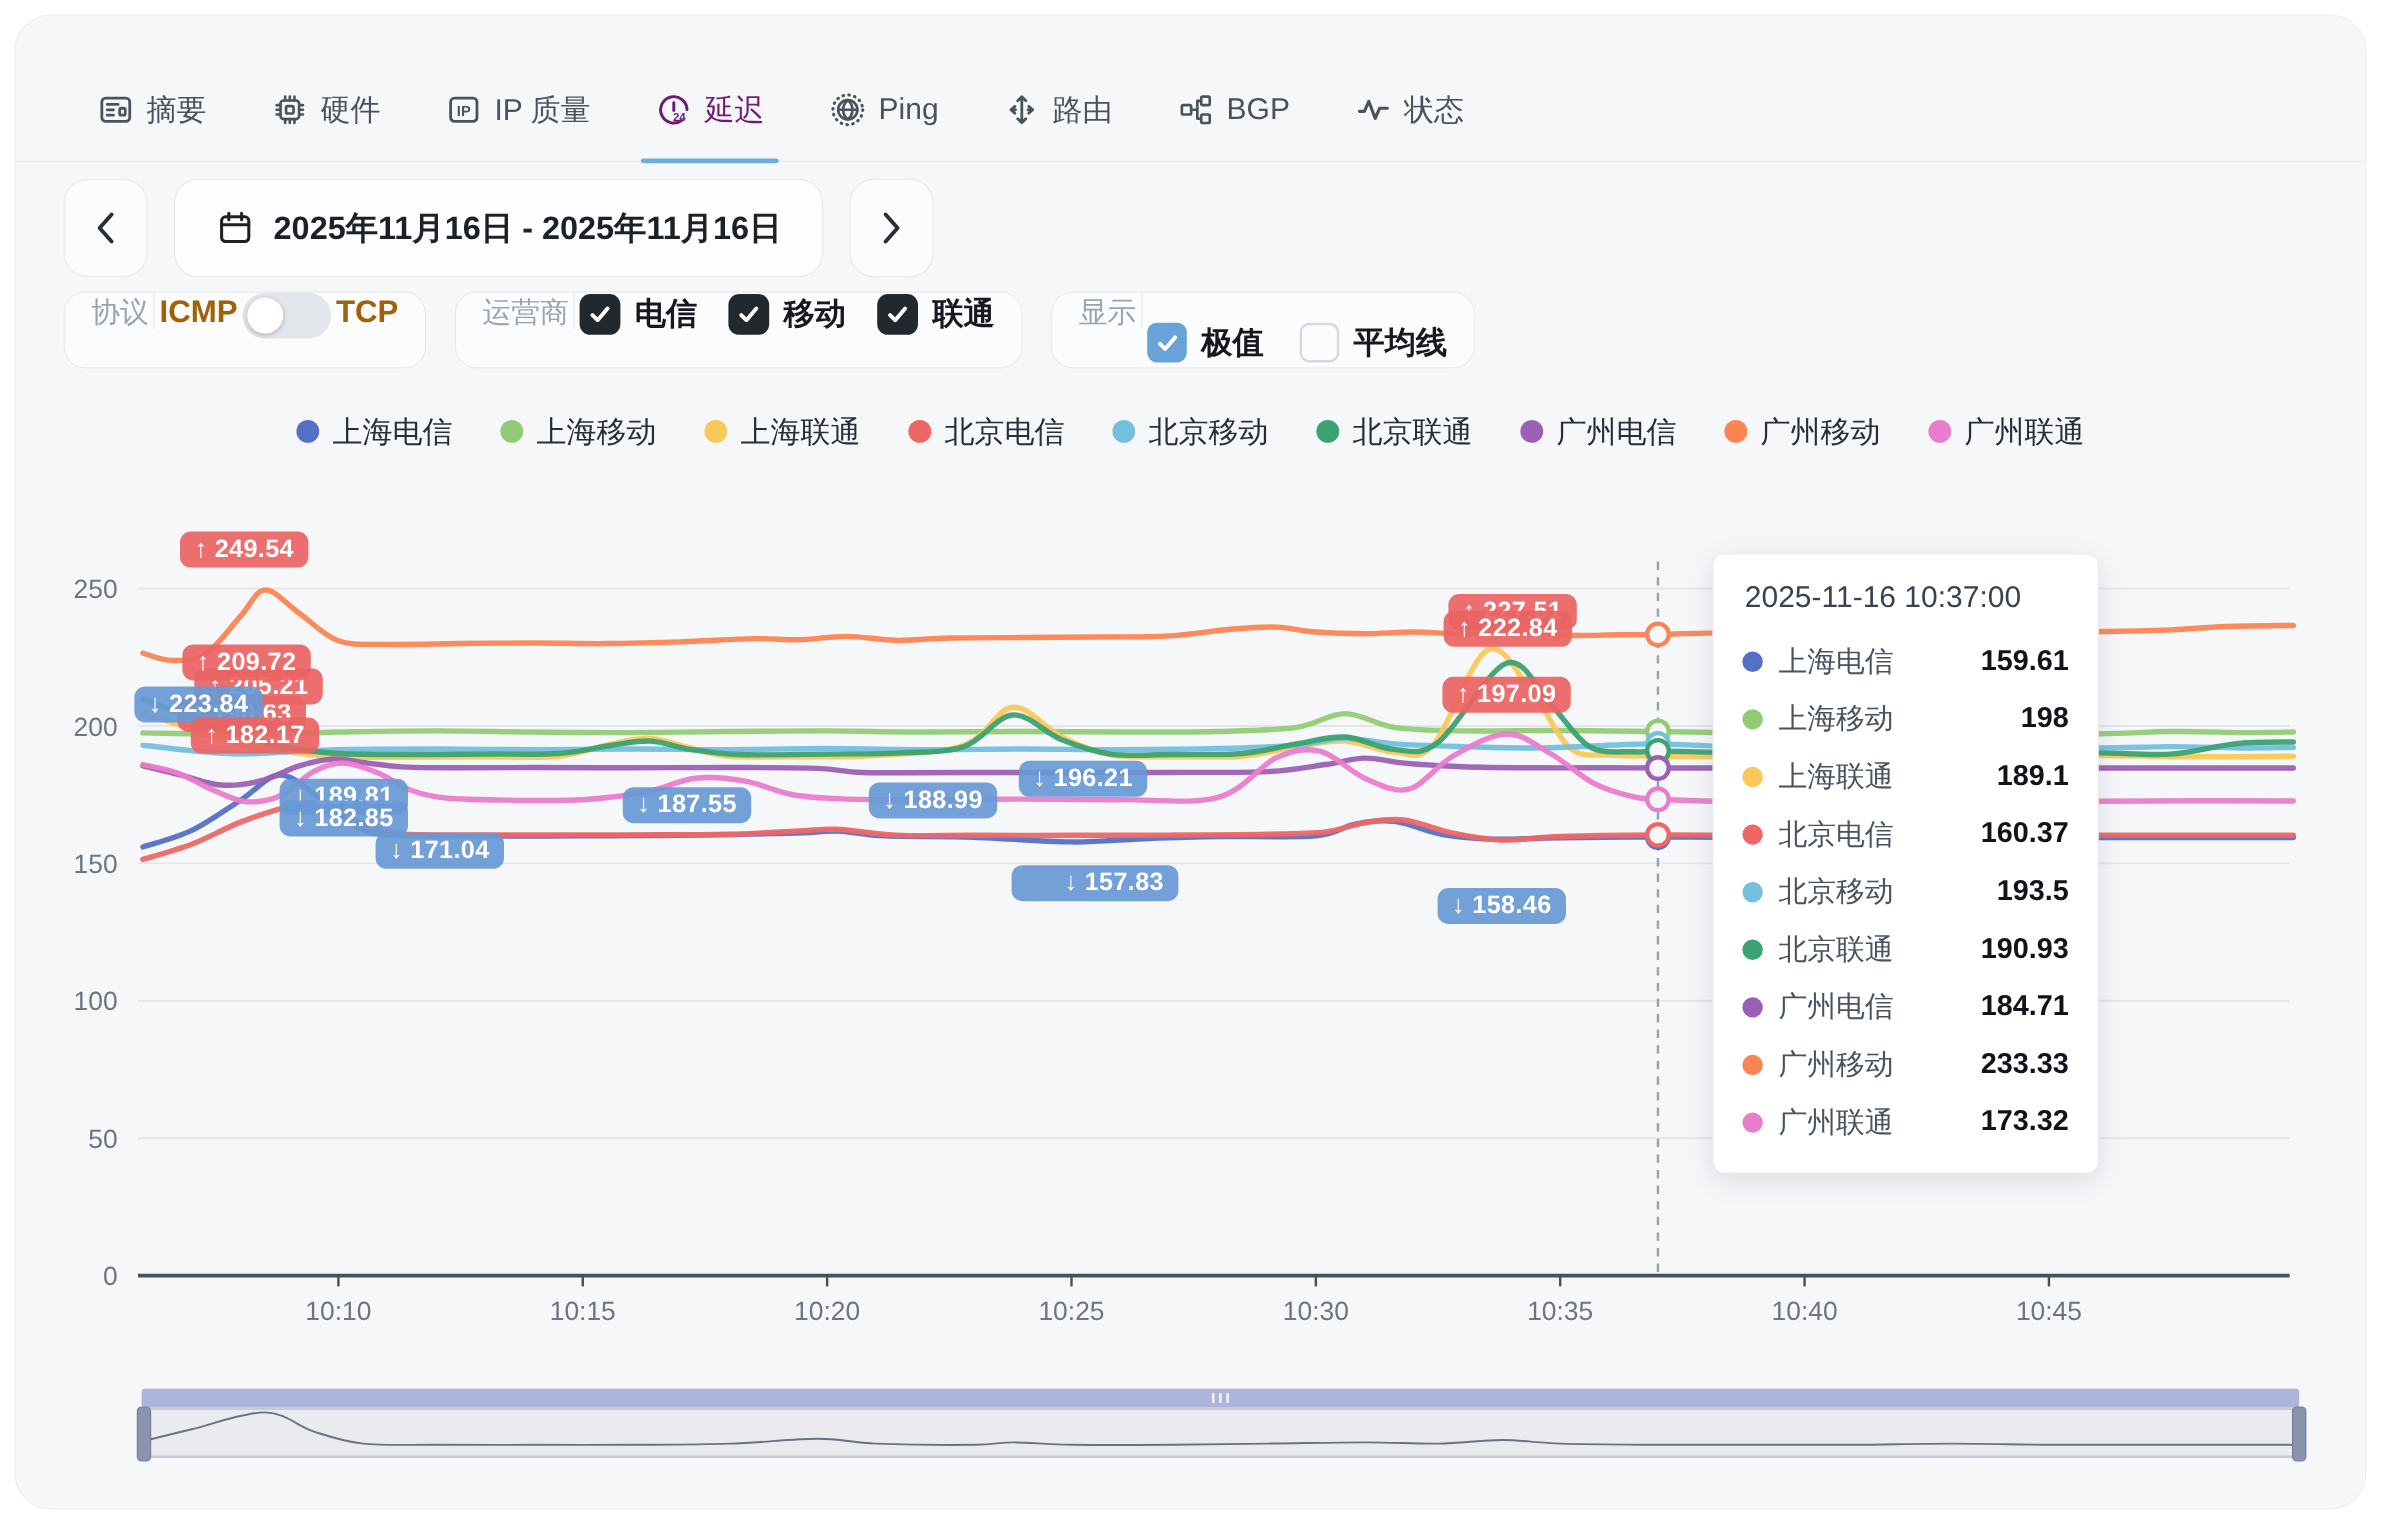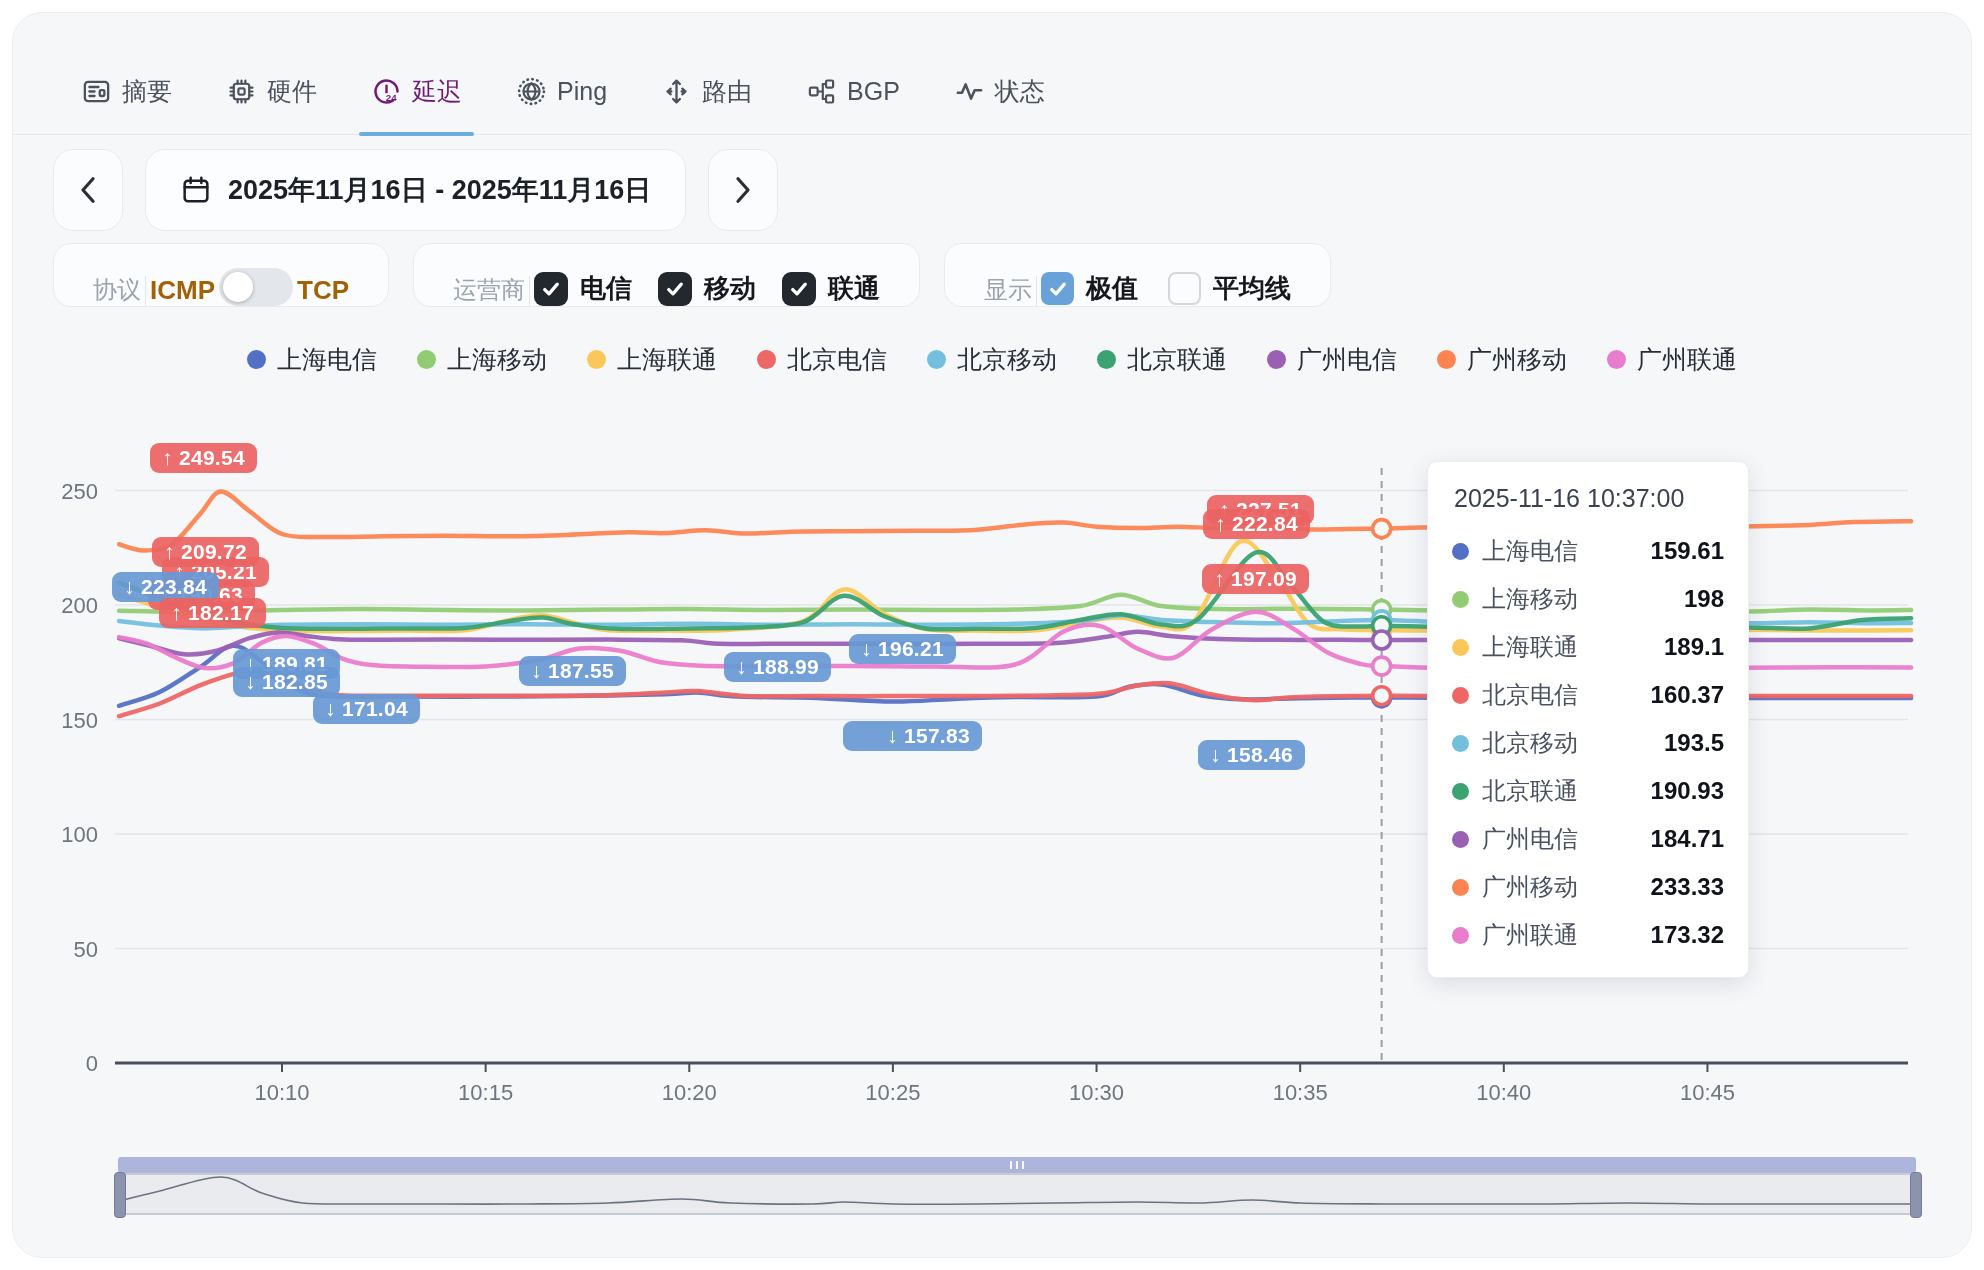--- a/index.html
+++ b/index.html
@@ -19,21 +19,21 @@
   .daterow{position:absolute;left:40px;top:136px;height:82px;display:flex;align-items:center;gap:22px;}
   .navbtn{width:68px;height:80px;background:#fbfcfd;border:1px solid #e8eaee;border-radius:20px;
     display:flex;align-items:center;justify-content:center;color:#2a2f36;cursor:pointer;}
   .navbtn svg{width:22px;height:30px;}
   .datepill{height:80px;background:#fcfdfe;border:1px solid #e8eaee;border-radius:20px;
     display:flex;align-items:center;gap:16px;padding:0 34px;color:#1d2127;font-size:27px;font-weight:700;cursor:pointer;}
   .datepill svg{width:32px;height:32px;}
   
   .filterrow{position:absolute;left:40px;top:230px;height:66px;display:flex;gap:24px;}
   .pill{height:64px;background:#fbfcfd;border:1px solid #e8eaee;border-radius:18px;
-    display:flex;align-items:flex-end;gap:4px;padding:0 39px;box-sizing:border-box;}
+    display:flex;align-items:flex-start;gap:4px;padding:0 22px;box-sizing:border-box;}
   .pill .plabel{color:#9aa3af;font-size:24px;}
   .pill .pdiv{width:1px;height:30px;background:#e2e5ea;}
   .strong{color:#a16207;font-size:26px;font-weight:700;}
   .toggle{position:relative;width:74px;height:38px;border-radius:19px;background:#e3e6ea;cursor:pointer;}
   .toggle .knob{position:absolute;left:4px;top:4px;width:30px;height:30px;border-radius:50%;
     background:#ffffff;box-shadow:0 1px 4px rgba(0,0,0,.25);}
   .ckgroup{display:flex;align-items:center;gap:12px;cursor:pointer;}
   .ckbox{width:34px;height:34px;border-radius:9px;background:#23272e;display:flex;align-items:center;justify-content:center;}
   .ckbox.blue{background:#68a2d8;border-radius:8px;width:33px;height:33px;}
   .ckbox.empty{background:#fbfcfd;border:2px solid #d3d7de;width:29px;height:29px;border-radius:8px;}
@@ -87,20 +87,29 @@
       </div>
       <div class="tab">
         <span style="display:flex;">
           <svg viewBox="0 0 24 24" fill="none" stroke="currentColor" stroke-width="1.7" stroke-linecap="round">
             <rect x="6" y="6" width="12" height="12" rx="2"></rect>
             <rect x="9.6" y="9.6" width="4.8" height="4.8" rx="1"></rect>
             <path d="M9 6V3.5M12 6V3.5M15 6V3.5M9 20.5V18M12 20.5V18M15 20.5V18M6 9H3.5M6 12H3.5M6 15H3.5M20.5 9H18M20.5 12H18M20.5 15H18"></path>
           </svg>
         </span>
         <span>硬件</span>
+      </div>
+      <div class="tab">
+        <span style="display:flex;">
+          <svg viewBox="0 0 24 24" fill="none" stroke="currentColor" stroke-width="1.8">
+            <rect x="3.5" y="4.5" width="17" height="15" rx="2.5"></rect>
+            <text x="12" y="15.8" text-anchor="middle" font-size="9.5" font-weight="bold" fill="currentColor" stroke="none" font-family="Liberation Sans,sans-serif">IP</text>
+          </svg>
+        </span>
+        <span>IP 质量</span>
       </div>
       <div class="tab active">
         <span style="display:flex;">
           <svg viewBox="0 0 24 24" fill="none" stroke="currentColor" stroke-width="1.9" stroke-linecap="round">
             <path d="M20.5 12a8.5 8.5 0 1 0-3.5 6.9"></path>
             <path d="M12 7.5v5"></path>
             <text x="15.6" y="19.5" text-anchor="middle" font-size="7.5" font-weight="bold" fill="currentColor" stroke="none" font-family="Liberation Sans,sans-serif">24</text>
           </svg>
         </span>
         <span>延迟</span>

